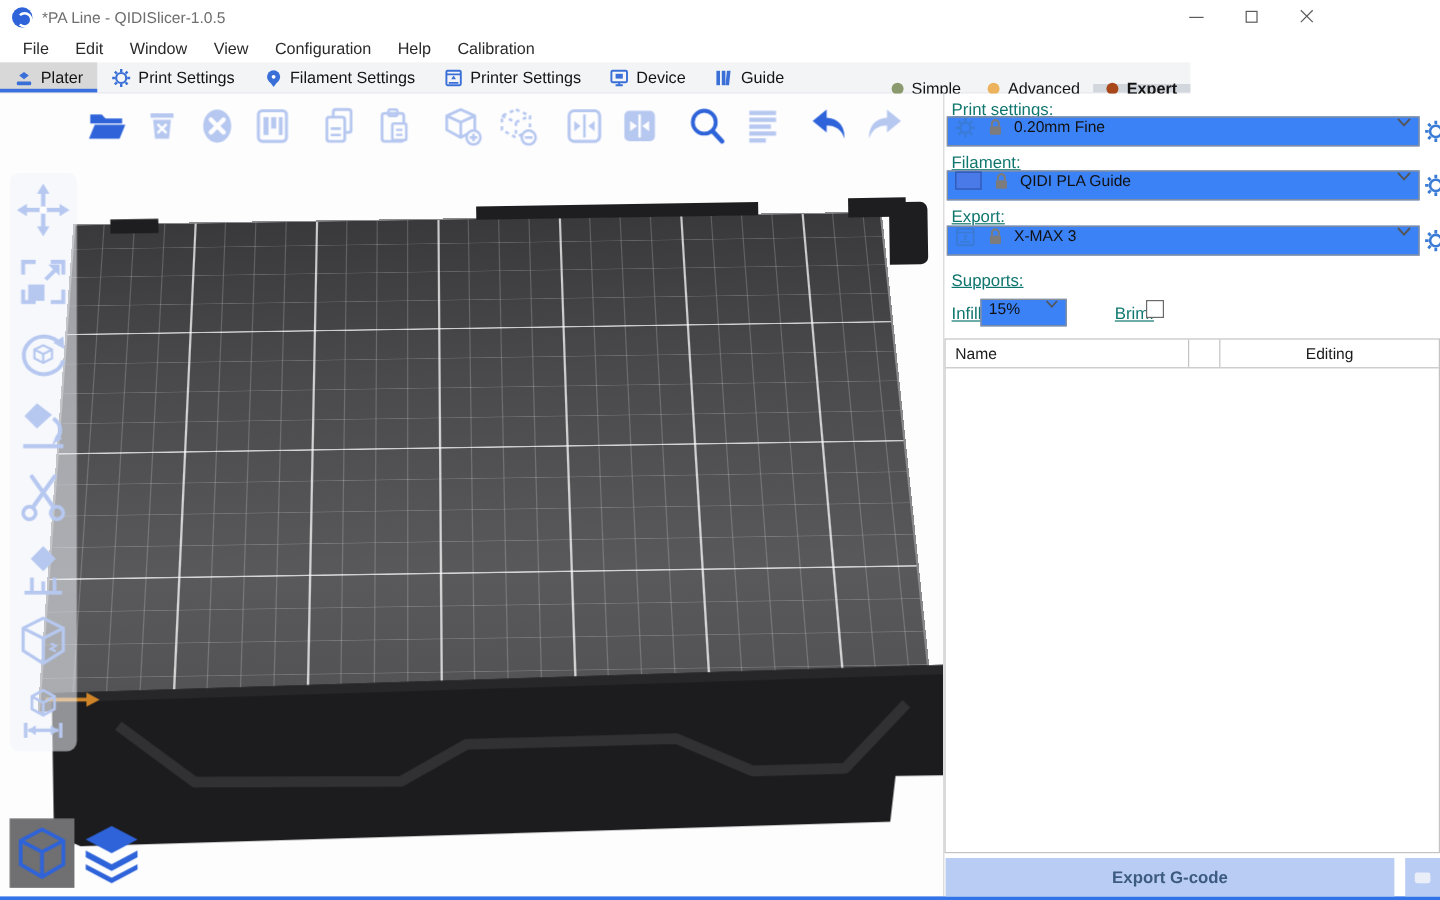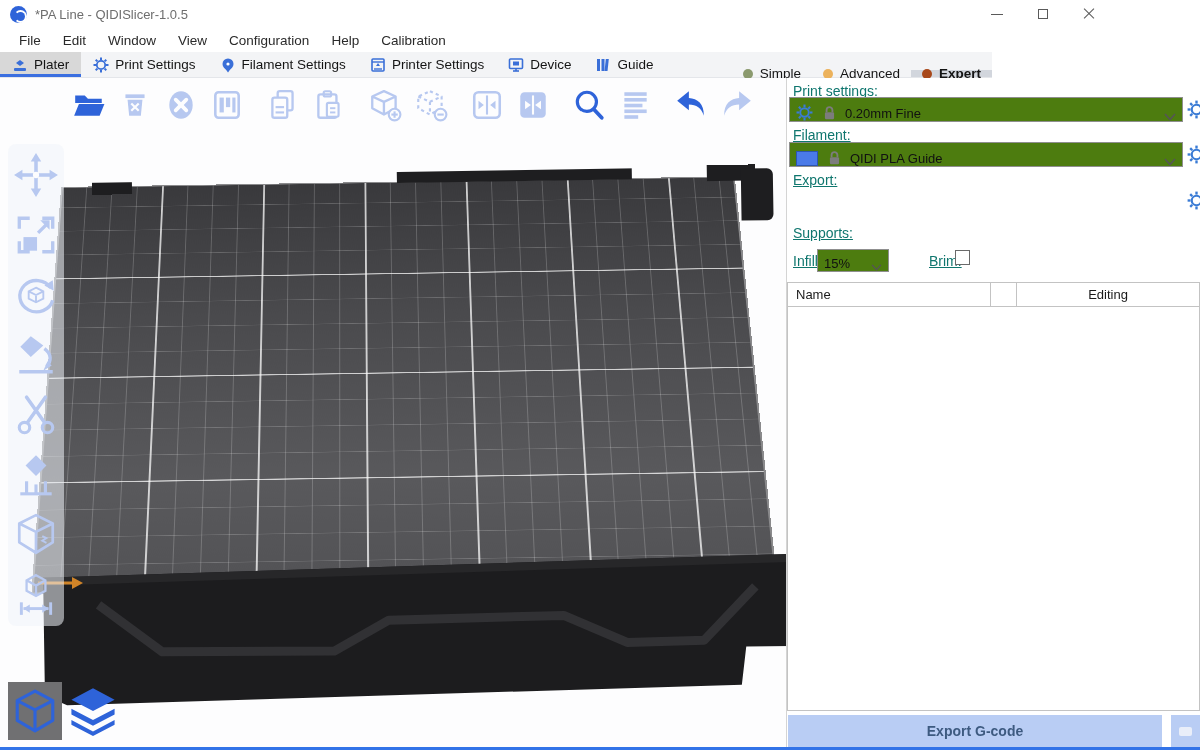--- a/index.html
+++ b/index.html
@@ -81,22 +81,22 @@
     background:rgba(240,244,250,.55); border-radius:8px; z-index:5; }
   .sbtn { width:48px; height:50px; display:flex; align-items:center; justify-content:center; }
 
   
   .view-switch { position:absolute; left:8px; top:604px; display:flex; gap:4px; z-index:6; }
   .vbtn { width:54px; height:58px; display:flex; align-items:center; justify-content:center; }
   .vbtn.dark { background:#707072; }
 
   
   .plabel { position:absolute; font-size:14px; color:#0f766e;text-decoration:underline; }
-  .combo { position:absolute; height:25px; background:#4d7c0f; border:1px solid #8f8f8f;
-    display:flex; align-items:flex-end; padding:0 6px; font-size:13px; color:#111; }
+  .combo { position:absolute; height:25px; background:#3b82f6; border:1px solid #8f8f8f;
+    display:flex; align-items:flex-start; padding:0 6px; font-size:13px; color:#111; }
   .combo .chev { margin-left:auto; }
   .combo .val { margin-left:8px; }
   .swatch { width:22px; height:15px; background:#4a7ae8; border:1px solid #2c55b0; }
   .gear-btn { position:absolute; width:19px; height:19px; }
   .mini { font-size:13px; }
   .checkbox { position:absolute; width:15px; height:15px; border:1px solid #6a6a6a; background:#fff; }
 
   .objlist { position:absolute; left:0; top:204px; width:413px; height:429px;
     border:1px solid #c3c3c3; background:#fff; }
   .objlist .hdr { display:flex; height:24px; border-bottom:1px solid #c3c3c3;
@@ -501,20 +501,37 @@
           <line x1="0.5" y1="8" x2="3" y2="8"></line>
           <line x1="13" y1="8" x2="15.5" y2="8"></line>
           <line x1="2.7" y1="2.7" x2="4.4" y2="4.4"></line>
           <line x1="11.6" y1="11.6" x2="13.3" y2="13.3"></line>
           <line x1="13.3" y1="2.7" x2="11.6" y2="4.4"></line>
           <line x1="4.4" y1="11.6" x2="2.7" y2="13.3"></line>
         </g>
       </svg>
 
     <div class="plabel" style="left:6px; top:94px;">Export:</div>
+    <div class="combo" style="left:2px; top:110px; width:394px;">
+      <svg width="17" height="17" viewBox="0 0 16 16">
+          <rect x="1.5" y="1.5" width="13" height="13" rx="1" fill="none" stroke="#3a7bd5" stroke-width="1.6"></rect>
+          <line x1="1.5" y1="4.5" x2="14.5" y2="4.5" stroke="#3a7bd5" stroke-width="1.2"></line>
+          <path d="M8 5.5 l1.8 2.8 h-3.6 z" fill="#3a7bd5"></path>
+          <line x1="4" y1="12" x2="12" y2="12" stroke="#3a7bd5" stroke-width="1.2"></line>
+          <circle cx="8" cy="10" r="1" fill="#3a7bd5"></circle>
+        </svg>
+      <svg width="15" height="16" viewBox="0 0 18 18" style="margin-left:9px;">
+          <path d="M5.5 8 V5.5 a3.5 3.5 0 0 1 7 0 V8" fill="none" stroke="#7c7c7c" stroke-width="2.2"></path>
+          <rect x="3.5" y="8" width="11" height="8.5" rx="1.5" fill="#7c7c7c"></rect>
+        </svg>
+      <span class="val">X-MAX 3</span>
+      <svg class="chev" width="12" height="8" viewBox="0 0 12 8">
+          <polyline points="1,1 6,6.5 11,1" fill="none" stroke="#555" stroke-width="1.6"></polyline>
+        </svg>
+    </div>
     <svg class="gear-btn" style="left:400px; top:113px;" viewBox="0 0 16 16">
         <circle cx="8" cy="8" r="4" fill="none" stroke="#3a7bd5" stroke-width="1.8"></circle>
         <g stroke="#3a7bd5" stroke-width="2">
           <line x1="8" y1="0.5" x2="8" y2="3"></line>
           <line x1="8" y1="13" x2="8" y2="15.5"></line>
           <line x1="0.5" y1="8" x2="3" y2="8"></line>
           <line x1="13" y1="8" x2="15.5" y2="8"></line>
           <line x1="2.7" y1="2.7" x2="4.4" y2="4.4"></line>
           <line x1="11.6" y1="11.6" x2="13.3" y2="13.3"></line>
           <line x1="13.3" y1="2.7" x2="11.6" y2="4.4"></line>

